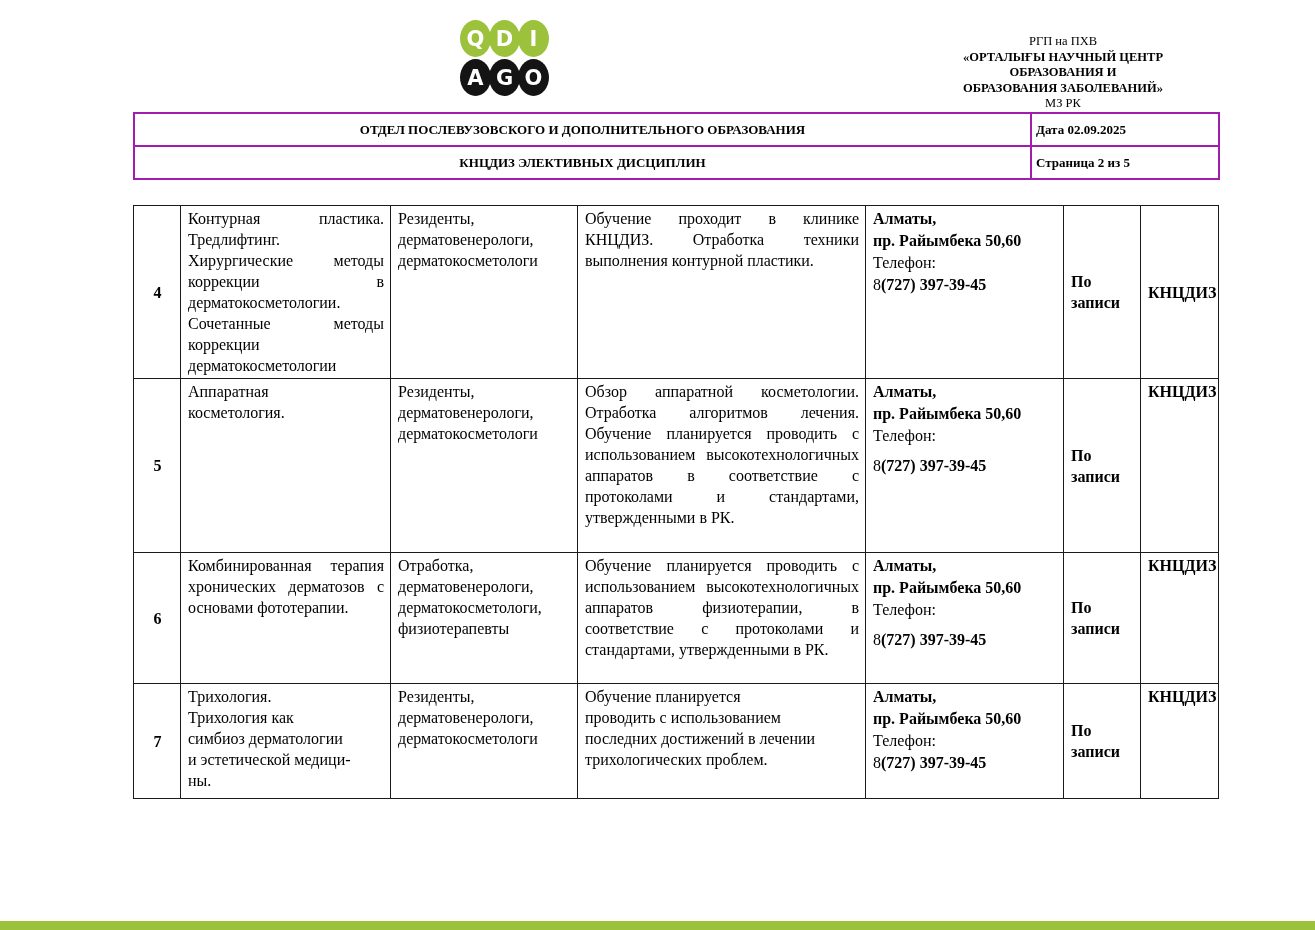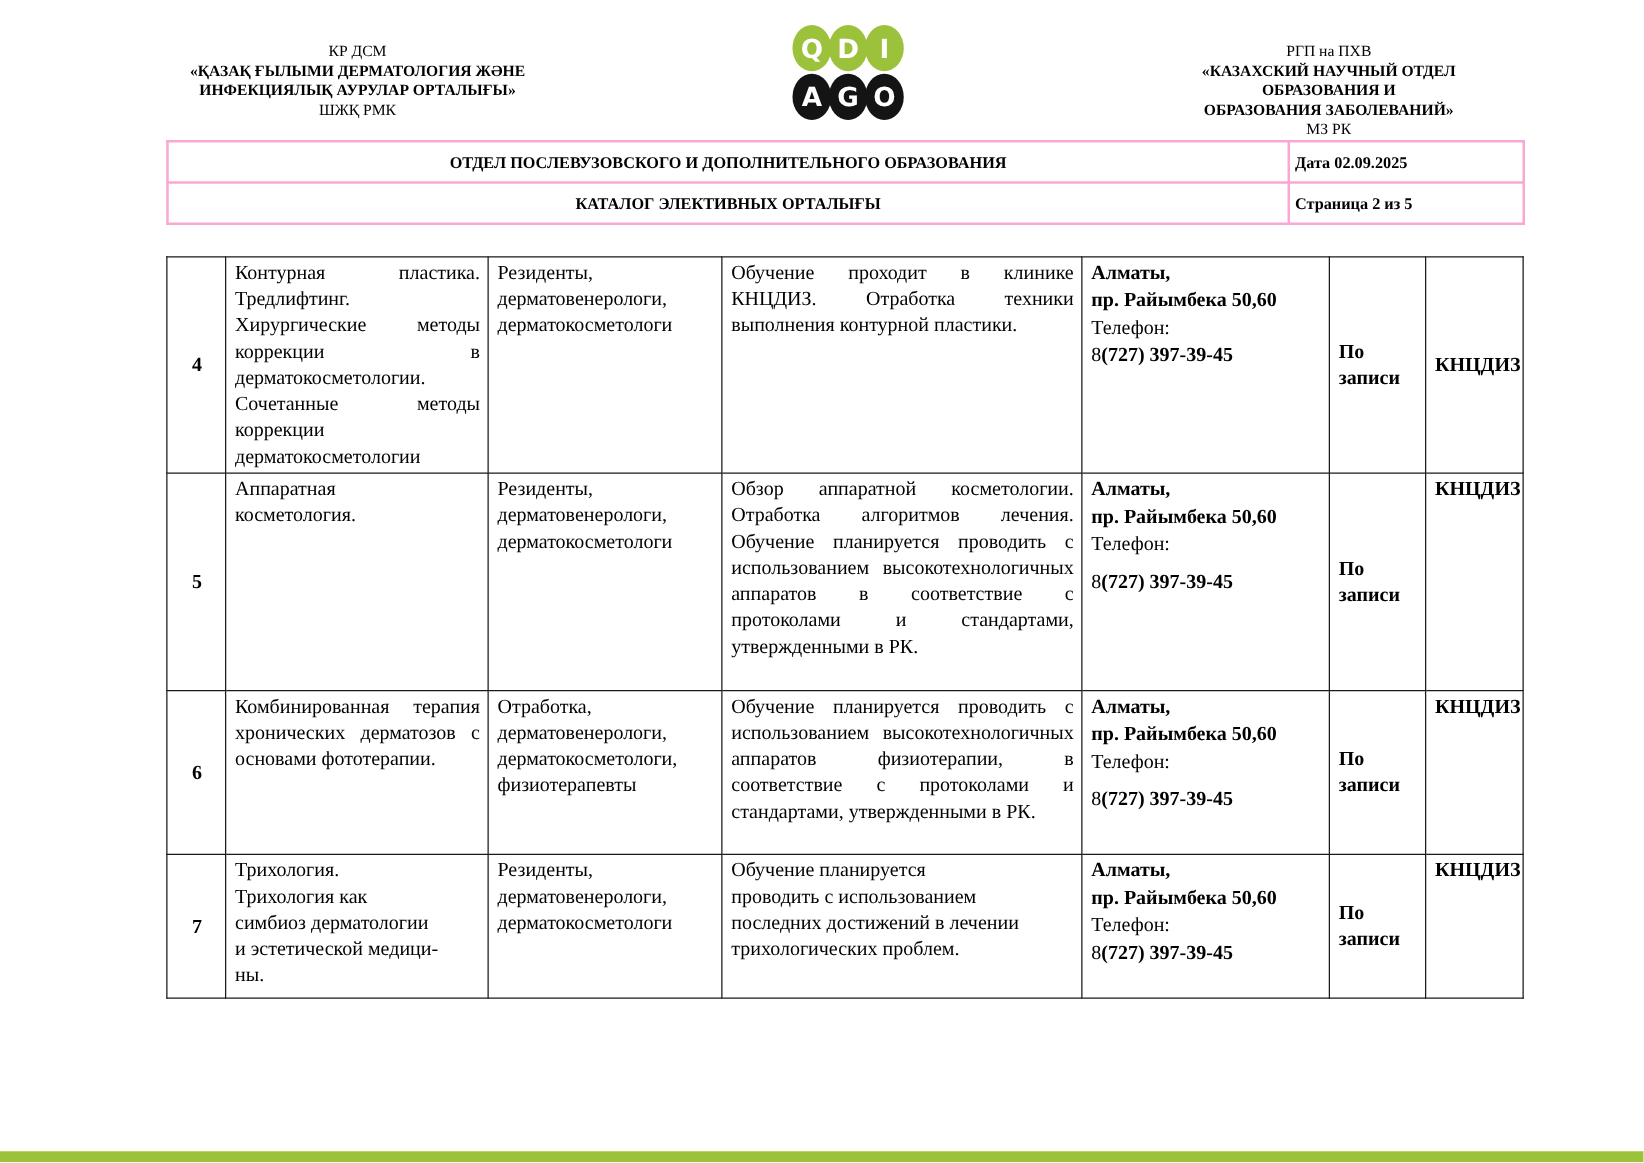--- a/index.html
+++ b/index.html
@@ -19,21 +19,21 @@
   .oval { display:inline-flex; align-items:center; justify-content:center;
           width:31px; height:37px; border-radius:50%; margin:0 -1px;
           font-family:"DejaVu Sans","Liberation Sans",sans-serif; font-weight:bold;
           font-size:21px; color:#fff; }
   .oval.green { background:#9CC23C; }
   .oval.dark  { background:#141414; }
 
   
   table { border-collapse:collapse; }
   .title-table { margin-left:133px; width:1085px; table-layout:fixed; }
-  .title-table td { border:2px solid #f9a8d4; font-weight:bold; font-size:13px; height:33px; }
+  .title-table td { border:2px solid #a21caf; font-weight:bold; font-size:13px; height:33px; }
   .title-table .t-main { text-align:center; }
   .title-table .t-meta { text-align:left; padding-left:4px; }
 
   
   .catalog-table { margin:25px 0 0 133px; width:1085px; table-layout:fixed; }
   .catalog-table td { border:1.5px solid #1a1a1a; font-size:16px; line-height:21px;
                       vertical-align:top; padding:2px 6px 2px 7px; }
   .c-num  { text-align:center; vertical-align:middle !important; font-weight:bold; font-size:17px; }
   .just   { text-align:justify; }
   .pre    { white-space:pre-line; text-align:left; }
@@ -47,61 +47,55 @@
 
   
   .bottom-bar { position:absolute; left:0; right:0; bottom:0; height:9px; background:#9CC23C; }
 </style>
 </head>
 <body>
 
 <div class="page">
 
   <div class="letterhead">
-    <div class="org-block org-left">
-      <div>КР ДСМ</div>
-      <div class="b">«ҚАЗАҚ ҒЫЛЫМИ ДЕРМАТОЛОГИЯ ЖӘНЕ</div>
-      <div class="b">ИНФЕКЦИЯЛЫҚ АУРУЛАР ОРТАЛЫҒЫ»</div>
-      <div>ШЖҚ РМК</div>
-    </div>
 
     <div class="logo">
       <div class="logo-row">
         <span class="oval green">Q</span>
         <span class="oval green">D</span>
         <span class="oval green">I</span>
       </div>
       <div class="logo-row">
         <span class="oval dark">A</span>
         <span class="oval dark">G</span>
         <span class="oval dark">O</span>
       </div>
     </div>
 
     <div class="org-block org-right">
       <div>РГП на ПХВ</div>
-      <div class="b">«КАЗАХСКИЙ НАУЧНЫЙ ОТДЕЛ</div>
+      <div class="b">«ОРТАЛЫҒЫ НАУЧНЫЙ ЦЕНТР</div>
       <div class="b">ОБРАЗОВАНИЯ И</div>
       <div class="b">ОБРАЗОВАНИЯ ЗАБОЛЕВАНИЙ»</div>
       <div>МЗ РК</div>
     </div>
   </div>
 
   <table class="title-table">
     <colgroup>
         <col style="width:897px">
         <col style="width:188px">
       </colgroup>
     <tbody>
         <tr>
       <td class="t-main">ОТДЕЛ ПОСЛЕВУЗОВСКОГО И ДОПОЛНИТЕЛЬНОГО ОБРАЗОВАНИЯ</td>
       <td class="t-meta">Дата 02.09.2025</td>
     </tr>
     <tr>
-      <td class="t-main">КАТАЛОГ ЭЛЕКТИВНЫХ ОРТАЛЫҒЫ</td>
+      <td class="t-main">КНЦДИЗ ЭЛЕКТИВНЫХ ДИСЦИПЛИН</td>
       <td class="t-meta">Страница 2 из 5</td>
     </tr>
   </tbody>
     </table>
 
   <table class="catalog-table">
     <colgroup>
       <col style="width:47px">
         <col style="width:210px">
         <col style="width:187px">

